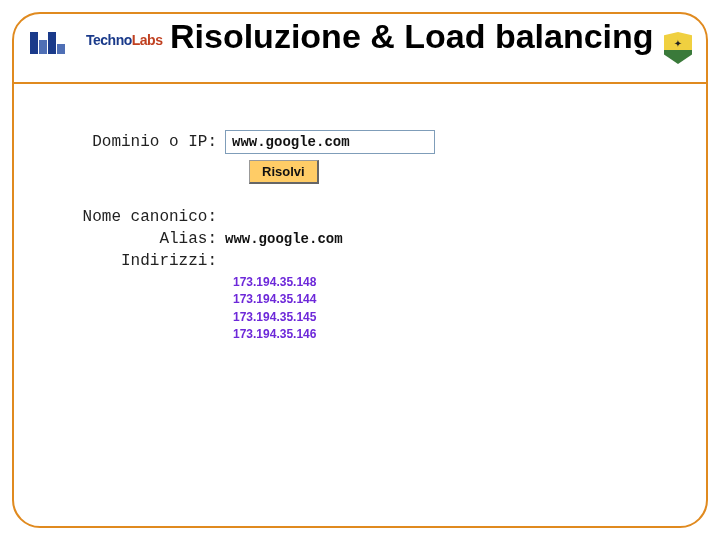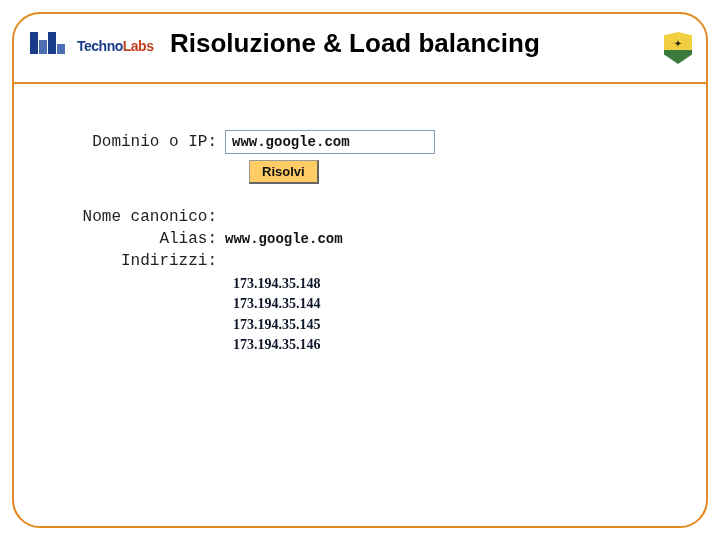--- a/index.html
+++ b/index.html
@@ -21,22 +21,22 @@
     position: absolute;
     left: 12px; top: 82px;
     width: 696px;
     height: 0;
     border-top: 2px solid #e08a1f;
   }
   .logo-left {
     position: absolute;
     left: 30px; top: 32px;
     display: flex;
-    align-items: flex-end;
-    gap: 8px;
+    align-items: flex-start;
+    gap: 17px;
   }
   .logo-bars {
     display: flex;
     align-items: flex-end;
     gap: 1px;
   }
   .logo-bars span {
     display: inline-block;
     width: 8px; height: 22px;
     background: #1a3a8a;
@@ -47,22 +47,22 @@
   .logo-text {
     font-size: 14px;
     font-weight: bold;
     color: #1a3a8a;
     letter-spacing: -0.5px;
     margin-left: 4px;
   }
   .logo-text .labs { color: #c04020; }
   .title {
     position: absolute;
-    left: 170px; top: 28px;
-    font-size: 26px;
+    left: 170px; top: 17px;
+    font-size: 34px;
     font-weight: bold;
     color: #000;
   }
   .crest {
     position: absolute;
     right: 28px; top: 32px;
     width: 28px; height: 32px;
   }
   .shield {
     width: 28px; height: 32px;
@@ -125,24 +125,24 @@
     font-weight: bold;
     font-family: Verdana, Arial, sans-serif;
     cursor: pointer;
     color: #111;
   }
   .results .row { margin-bottom: 4px; }
   .addr-list {
     margin-left: 163px;
   }
   .addr-list div {
-    font-family: Liberation Serif, serif;
-    font-size: 14px;
+    font-family: Liberation Sans, sans-serif;
+    font-size: 12px;
     font-weight: bold;
-    color: #0f172a;
+    color: #6d28d9;
     line-height: 1.45;
   }
 </style>
 </head>
 <body>
 
 <div class="slide-frame"></div>
 <div class="header-divider"></div>
 
 <div class="logo-left">

